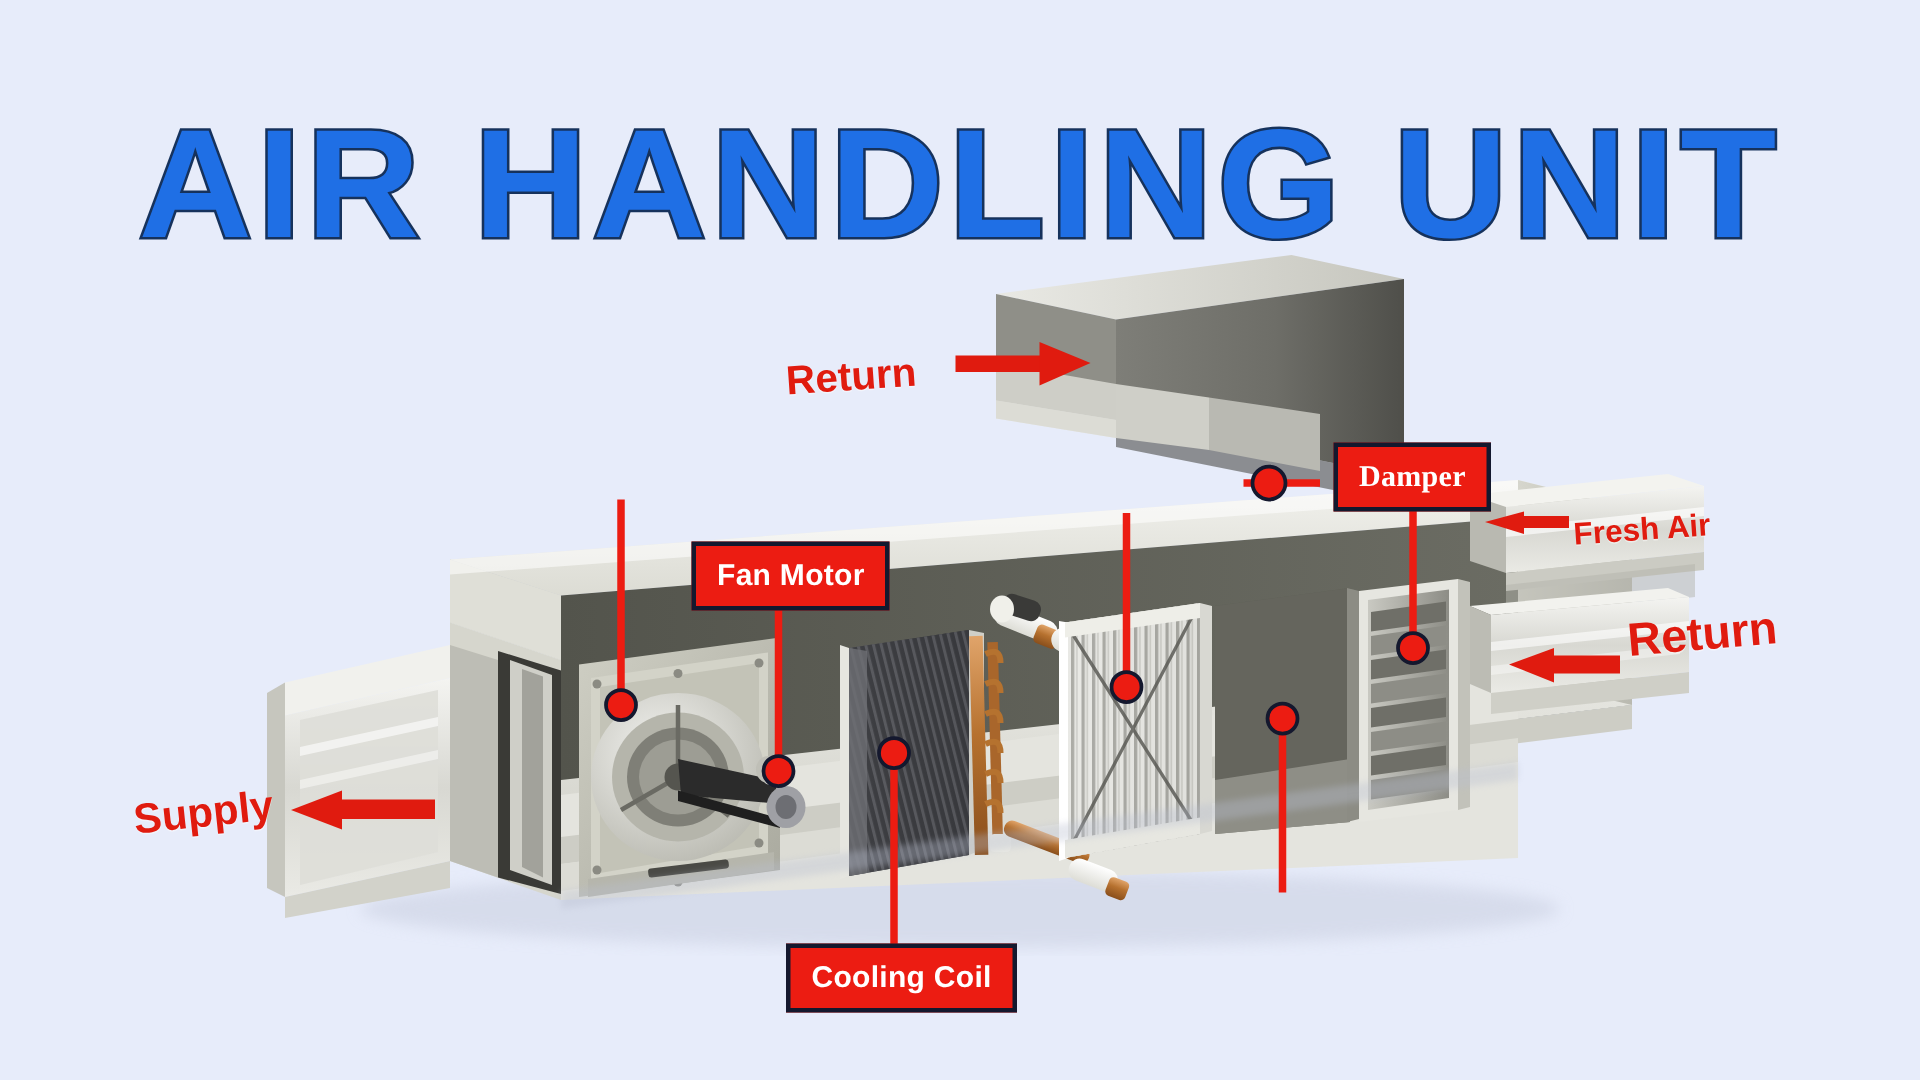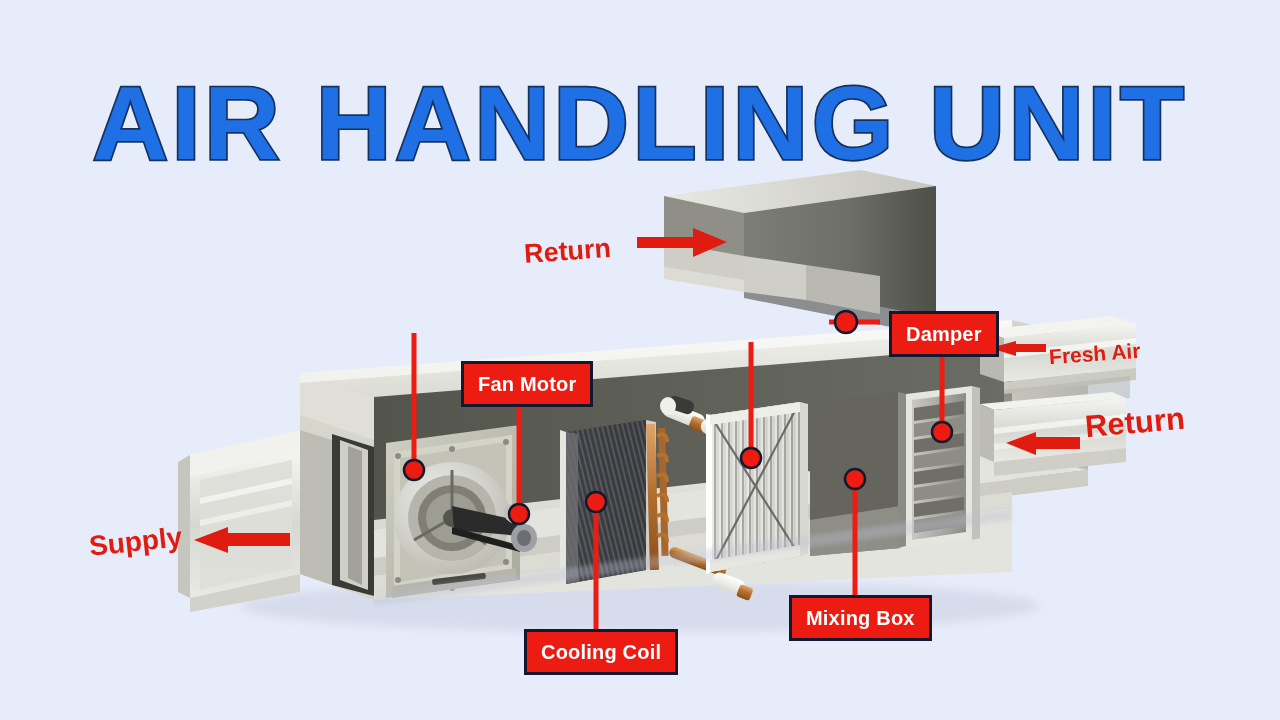--- a/index.html
+++ b/index.html
@@ -378,31 +378,28 @@
       </g>
     </g>
   </svg>
 
 
   <div class="callout" style="left:461px; top:361px;">
     <span>Fan Motor</span>
   </div>
 
 
-  <div class="callout" style="left:889px; top:311px;">
+  <div class="callout" style="left:889px; top:295px;font-family:Liberation Serif, serif;">
     <span>Damper</span>
   </div>
 
   <div class="callout" style="left:524px; top:629px;">
     <span>Cooling Coil</span>
   </div>
 
-  <div class="callout" style="left:789px; top:595px;">
-    <span>Mixing Box</span>
-  </div>
 
   <div class="flow" style="left:524px; top:236px; font-size:27px; transform:rotate(-4deg);">Return</div>
 
   <div class="flow" style="left:1049px; top:342px; font-size:21px; transform:rotate(-4deg);">Fresh Air</div>
 
   <div class="flow" style="left:1085px; top:405px; font-size:31px; transform:rotate(-5deg);">Return</div>
 
   <div class="flow" style="left:89px; top:526px; font-size:28px; transform:rotate(-6deg);">Supply</div>
 
 </div>

